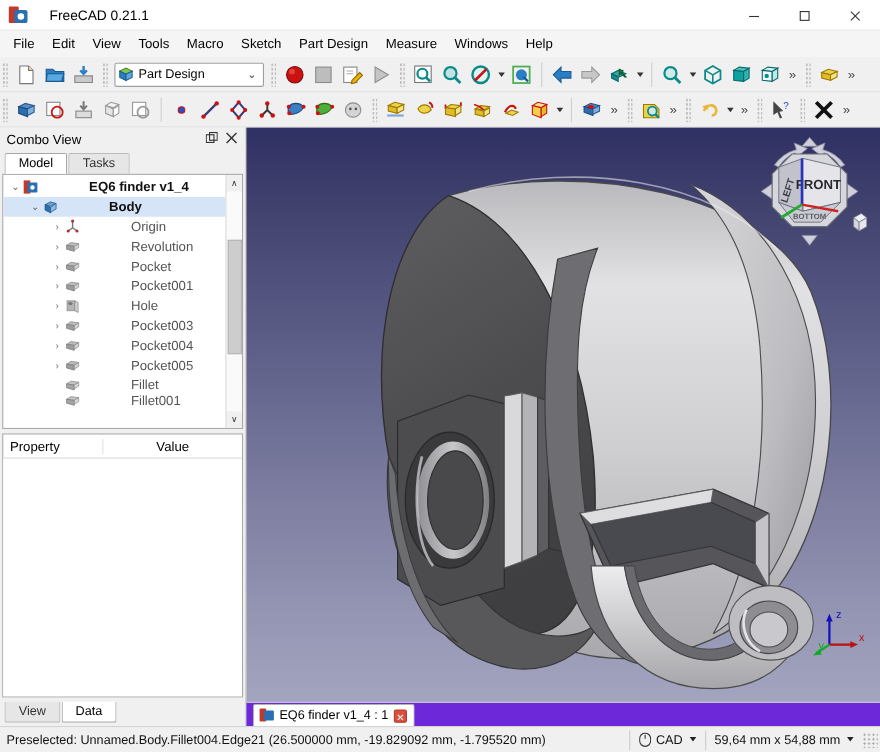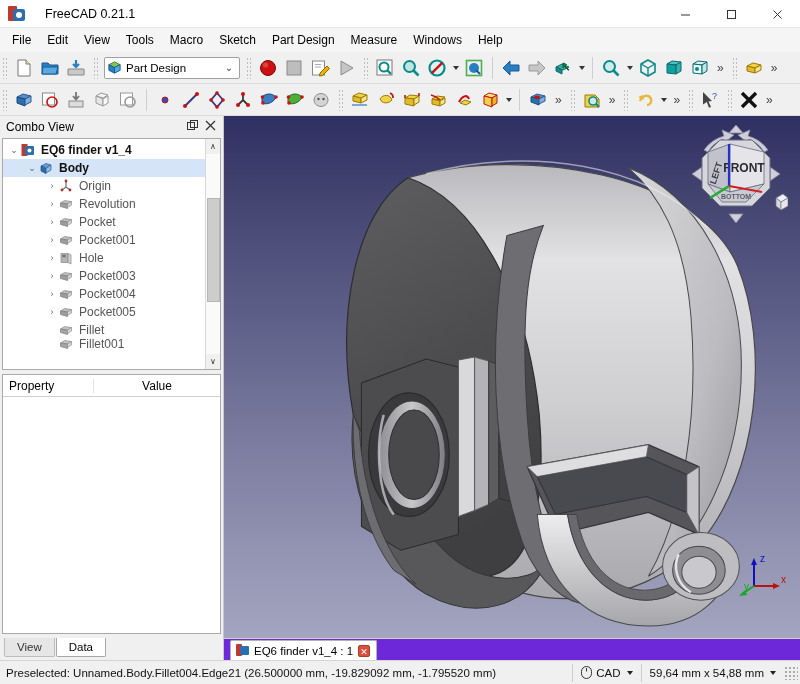--- a/index.html
+++ b/index.html
@@ -75,21 +75,21 @@
                font-size:12px; color:#000; align-items:center; flex:0 0 21px; }
   .th-col { padding:0 6px; }
   .th-col.c1 { width:128px; flex:0 0 128px; }
   .th-col.c2 { flex:1; border-left:1px solid #e2e2e2; }
   .tree-body-wrap { flex:1; display:flex; min-height:0; }
   .tree-body { flex:1; overflow:hidden; padding-top:2px; }
   .trow { display:flex; align-items:center; height:18px; padding-left:4px; font-size:12px; white-space:nowrap; }
   .trow.selected { background:#d6e4f7; }
   .texp { width:14px; flex:0 0 14px; text-align:center; color:#666; font-size:9px; }
   .ticon { width:16px; flex:0 0 16px; height:14px; margin-right:4px; position:relative; }
-  .tlabel { color:#111; }
+  .tlabel { color:#111;margin-left:40px; }
   .tlabel.bold { font-weight:bold; }
   .tlabel.gray { color:#555; }
   .tree-scroll { width:15px; flex:0 0 15px; background:#f0f0f0; border-left:1px solid #d8d8d8;
                  display:flex; flex-direction:column; align-items:center; }
   .sb-arrow { width:15px; height:15px; display:flex; align-items:center; justify-content:center;
               font-size:8px; color:#333; background:#f0f0f0; }
   .sb-track { flex:1; width:15px; background:#fafafa; position:relative; }
   .sb-thumb { position:absolute; left:1px; width:13px; background:#cdcdcd; border:1px solid #b6b6b6; }
 
   .prop-box { margin: 4px 2px 2px 2px; background:#fff; border:1px solid #a9a9a9; flex:1 1 auto;
@@ -537,20 +537,24 @@
             </svg>
         </div>
         <div class="ico">
           <svg width="11" height="11" viewBox="0 0 11 11">
               <line x1="1" y1="1" x2="10" y2="10" stroke="#333" stroke-width="1.3"></line>
               <line x1="10" y1="1" x2="1" y2="10" stroke="#333" stroke-width="1.3"></line>
             </svg>
         </div>
       </div>
 
+      <div class="tabstrip">
+        <div class="vtab active">Model</div>
+        <div class="vtab">Tasks</div>
+      </div>
 
       <div class="tree-box">
         <div class="tree-body-wrap">
           <div class="tree-body">
 
             <div class="trow">
               <span class="texp">⌄</span>
               <span class="ticon">
                 <svg width="14" height="14" viewBox="0 0 14 14">
                     <rect x="0.5" y="1" width="6" height="12" fill="#c0392b"></rect>

